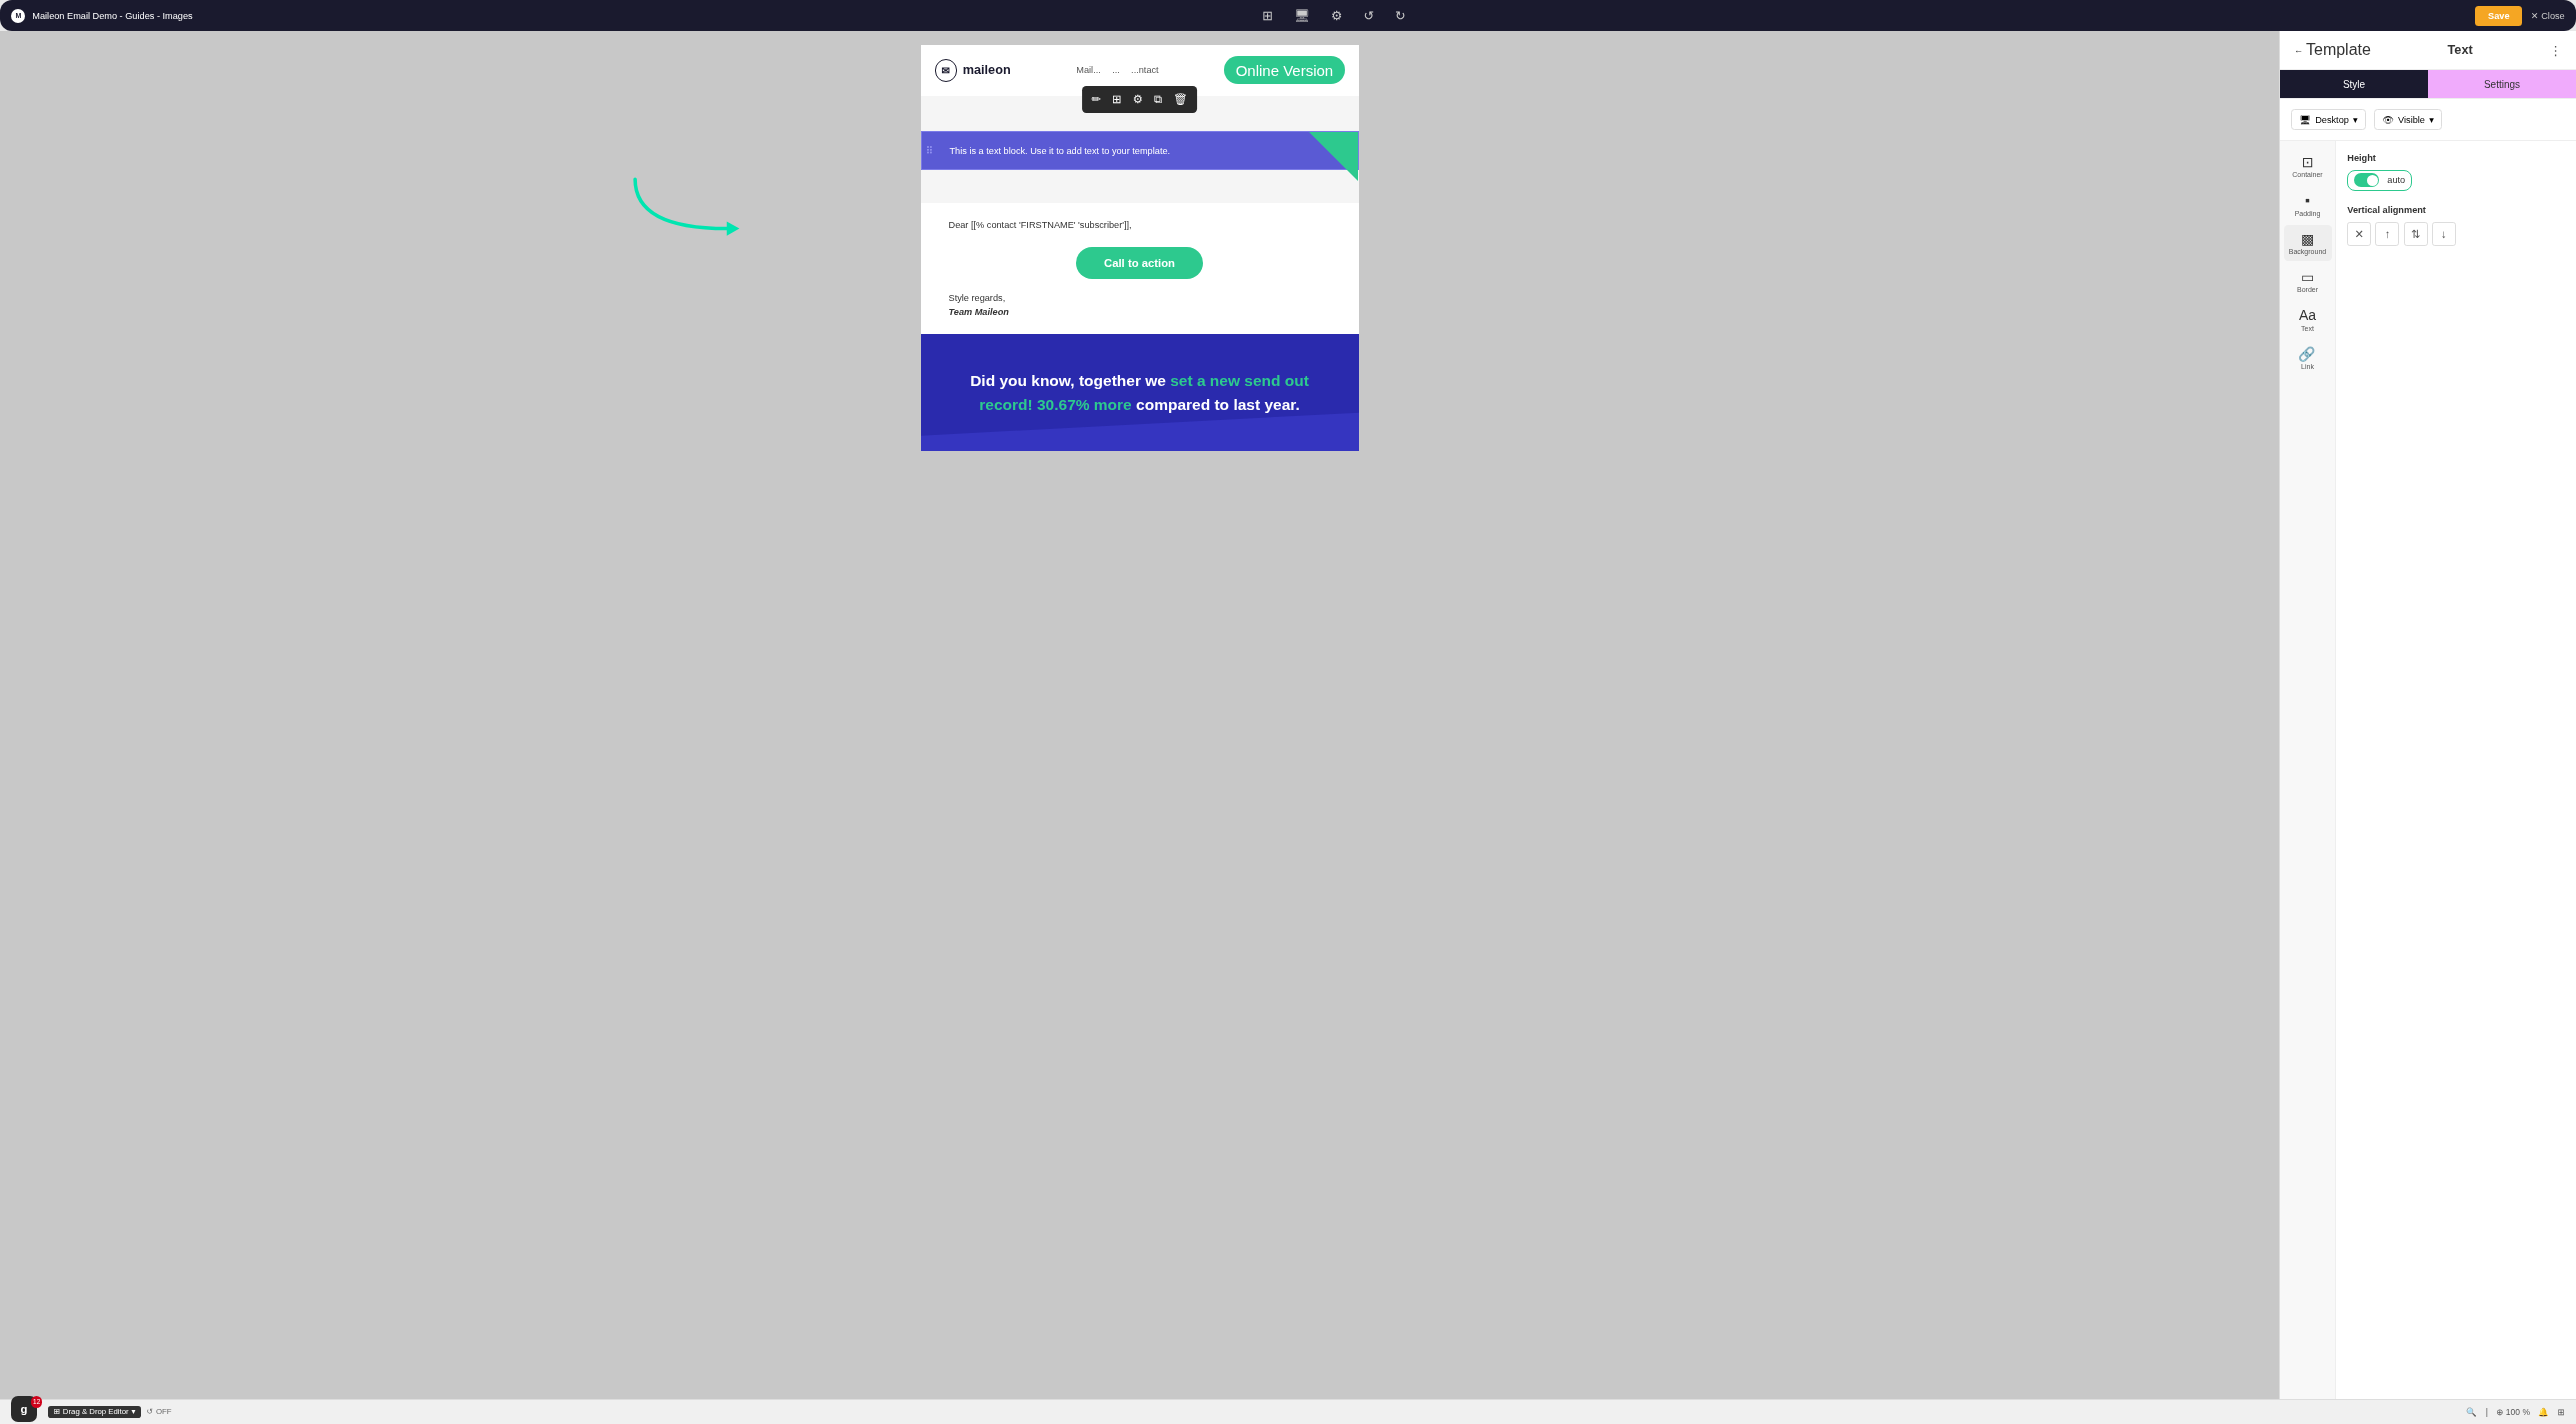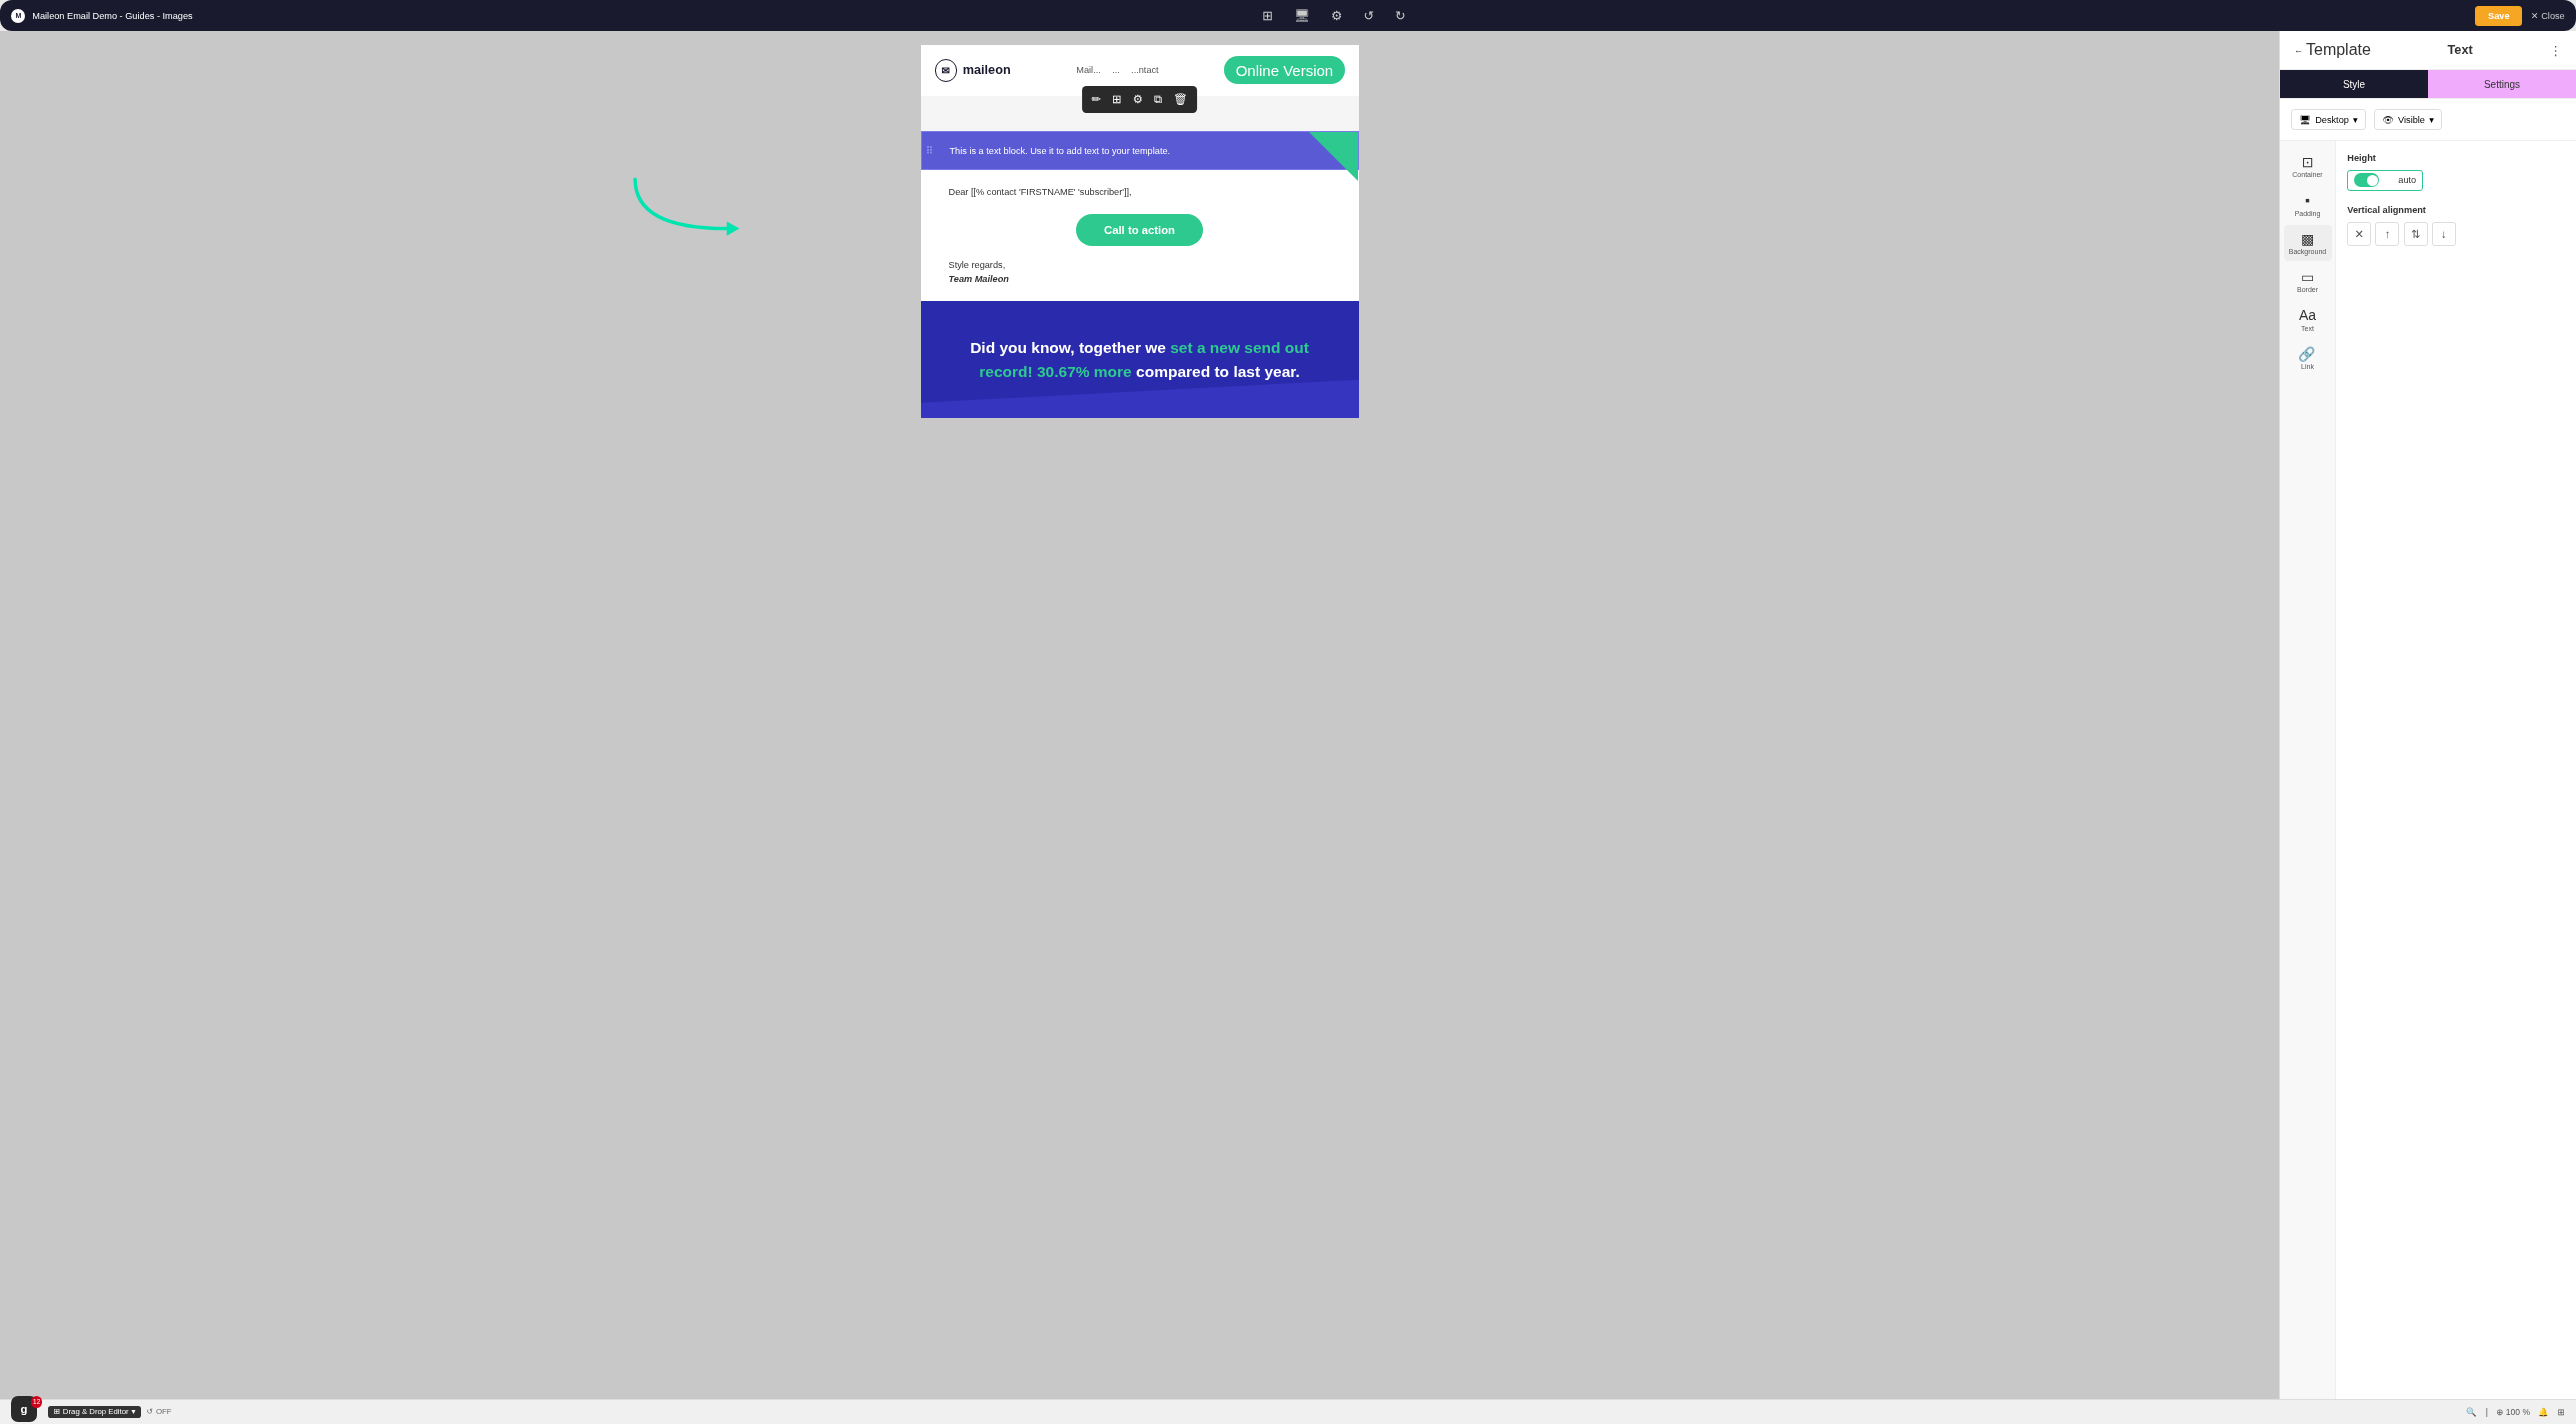--- a/index.html
+++ b/index.html
@@ -81,21 +81,21 @@
       right: 0;
       top: 0;
       width: 0;
       height: 0;
       border-style: solid;
       border-width: 0 49px 49px 0;
       border-color: transparent #2dc98e transparent transparent;
     }
 
     
-    .email-body { background: #fff; padding: 17px 28px; }
+    .email-body { background: #fff; padding: 17px 28px; margin-top: 33px; }
     .email-greeting { font-size: 9.2px; color: #333; margin-bottom: 17px; }
 
     
     .cta-container { display: flex; justify-content: center; margin: 14px 0; }
     .cta-button { background: #2dc98e; color: #fff; border: none; padding: 10px 28px; border-radius: 21px; font-size: 11.3px; font-weight: 600; cursor: pointer; }
 
     
     .email-regards { font-size: 9.2px; color: #333; margin-top: 14px; }
     .email-regards-name { font-size: 9.2px; font-weight: 700; color: #333; margin-top: 4.2px; font-style: italic; }
 
@@ -163,21 +163,21 @@
 
     
     .panel-props-col { flex: 1; padding: 11.3px; }
 
     
     .prop-section { margin-bottom: 14px; }
     .prop-label { font-size: 9.2px; font-weight: 600; color: #333; margin-bottom: 7px; }
 
     
     .height-row { display: flex; align-items: center; gap: 5.6px; }
-    .toggle-switch-container { display: flex; align-items: center; gap: 19px; border: 1.4px solid #2dc98e; border-radius: 3px; padding: 2.8px 5.6px; background: #fff; }
+    .toggle-switch-container { display: flex; align-items: center; gap: 8px; border: 1.4px solid #2dc98e; border-radius: 8px; padding: 2.8px 5.6px; background: #fff; }
     .toggle-switch { width: 25.4px; height: 14px; background: #2dc98e; border-radius: 7px; position: relative; cursor: pointer; }
     .toggle-switch-knob { width: 11.3px; height: 11.3px; background: #fff; border-radius: 50%; position: absolute; top: 1.4px; right: 1.4px; }
     .height-label { font-size: 9.2px; color: #333; }
 
     
     .alignment-row { display: flex; gap: 4.2px; }
     .align-btn { width: 24px; height: 24px; border: 0.7px solid #ddd; background: #fff; border-radius: 2.8px; display: flex; align-items: center; justify-content: center; font-size: 11.3px; cursor: pointer; color: #555; }
 
     
     .bottombar {

